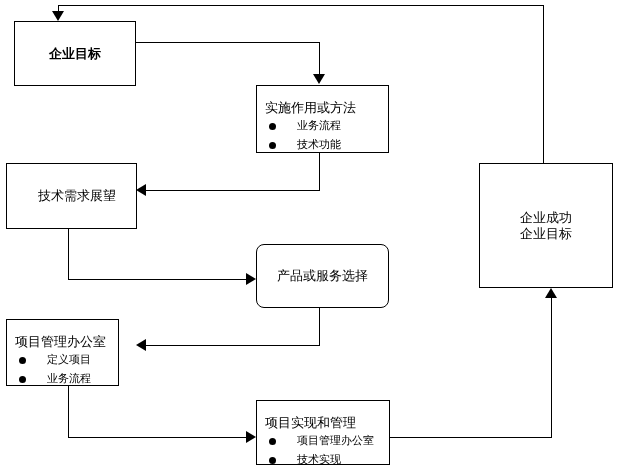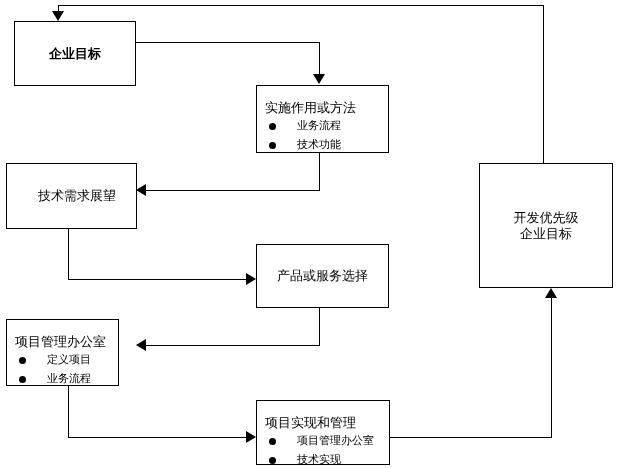--- a/index.html
+++ b/index.html
@@ -145,38 +145,38 @@
     <ul class="bullets">
       <li><span class="dot"></span><span>业务流程</span></li>
       <li><span class="dot"></span><span>技术功能</span></li>
     </ul>
   </div>
 
   <div class="node centered" style="left:6px; top:163px; width:131px; height:66px;padding-left:11px;">
     <span class="title">技术需求展望</span>
   </div>
 
-  <div class="node centered" style="left:256px; top:244px; width:133px; height:64px;">
+  <div class="node centered" style="left:256px; top:244px; width:133px; height:64px;border-radius:8px;">
     <span class="title">产品或服务选择</span>
   </div>
 
   <div class="node listed" style="left:6px; top:319px; width:113px; height:67px;">
     <span class="title">项目管理办公室</span>
     <ul class="bullets">
       <li><span class="dot"></span><span>定义项目</span></li>
       <li><span class="dot"></span><span>业务流程</span></li>
     </ul>
   </div>
 
   <div class="node listed" style="left:256px; top:400px; width:134px; height:65px;">
     <span class="title">项目实现和管理</span>
     <ul class="bullets">
       <li><span class="dot"></span><span>项目管理办公室</span></li>
       <li><span class="dot"></span><span>技术实现</span></li>
     </ul>
   </div>
 
   <div class="node centered" style="left:479px; top:163px; width:134px; height:125px;">
-    <span class="title">开发优先级</span>
+    <span class="title">企业成功</span>
     <span class="title">企业目标</span>
   </div>
 
 </div>
 
 </body></html>

